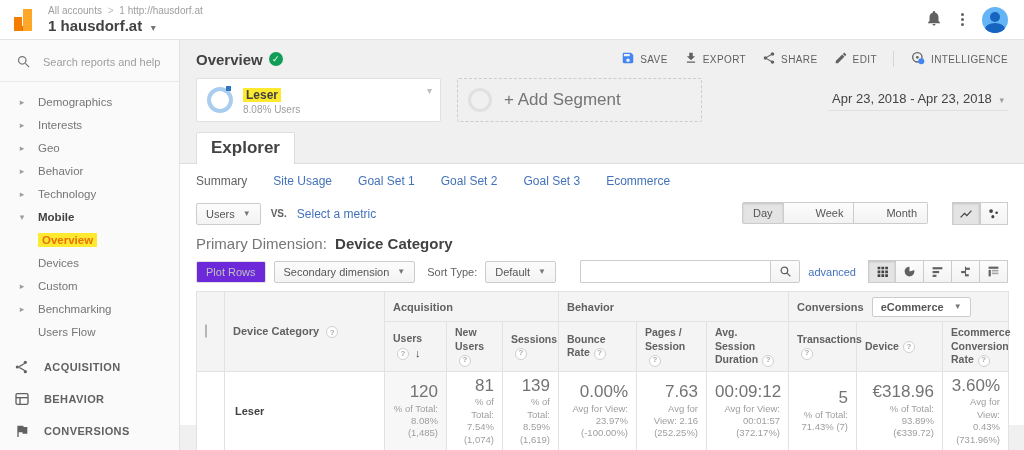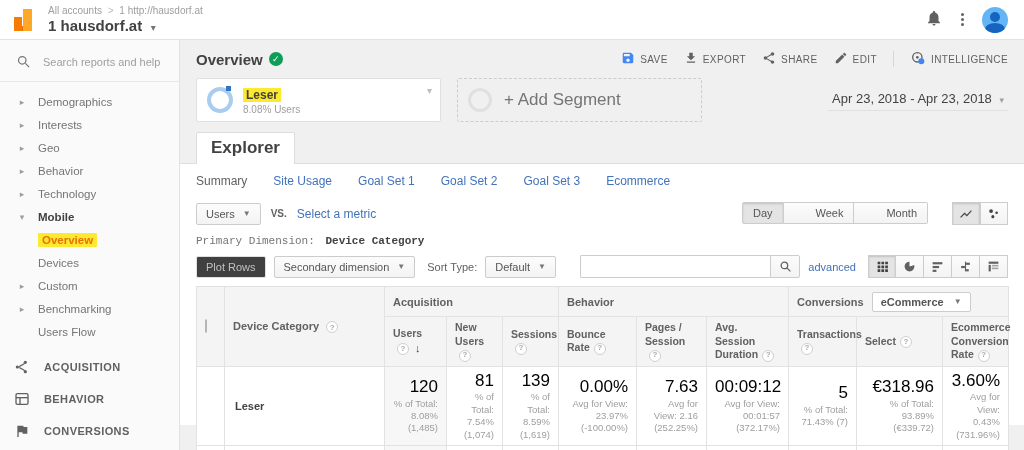--- a/index.html
+++ b/index.html
@@ -89,25 +89,25 @@
   .seg-group .seg-btn { font-size:11px; color:#555; background:linear-gradient(#fcfcfc,#f3f3f3); border:1px solid #ccc;
     padding:4px 10px; cursor:pointer; font-family:inherit; }
   .seg-group .seg-btn:not(:first-child){ border-left:none;padding-left:32px; }
   .seg-group .seg-btn:first-child { border-radius:2px 0 0 2px; }
   .seg-group .seg-btn:last-child { border-radius:0 2px 2px 0; }
   .seg-group .seg-btn.on { background:#e4e4e4; box-shadow:inset 0 1px 2px rgba(0,0,0,.15); }
   .icon-btn { width:28px; height:23px; display:flex; align-items:center; justify-content:center;
     background:linear-gradient(#fcfcfc,#f3f3f3); border:1px solid #ccc; cursor:pointer; }
   .icon-btn.on { background:#e4e4e4; box-shadow:inset 0 1px 2px rgba(0,0,0,.15); }
 
-  .primary-dim { padding:3px 16px 6px; font-size:11px; color:#757575;font-family:Liberation Mono, monospace; }
+  .primary-dim { padding:3px 16px 6px; font-size:15px; color:#757575; }
   .primary-dim b { color:#424242; margin-left:4px; }
 
   .toolbar { display:flex; align-items:center; padding:2px 16px 8px; gap:8px; }
-  .dd-btn.disabled { color:#c0c0c0; background:#404040; border-color:#e0e0e0; cursor:default; }
+  .dd-btn.disabled { color:#c0c0c0; background:#6d28d9; border-color:#e0e0e0; cursor:default; }
   .sort-label { font-size:11px; color:#616161; margin-left:4px; }
   .toolbar-right { margin-left:auto; display:flex; align-items:center; gap:8px; }
   .search-wrap { display:flex; }
   .search-input { width:190px; height:23px; border:1px solid #ccc; border-right:none; border-radius:2px 0 0 2px;
     font-size:11px; padding:0 6px; font-family:inherit; background:#fff; }
   .search-go { width:30px; height:23px; border:1px solid #ccc; border-radius:0 2px 2px 0;
     background:linear-gradient(#fcfcfc,#f3f3f3); display:flex; align-items:center; justify-content:center; cursor:pointer; }
   .view-group { display:flex; margin-left:4px; }
   .view-group .icon-btn:not(:first-child){ border-left:none; }
 
@@ -123,21 +123,21 @@
     border-radius:50%; background:#fff; border:1px solid #d0d0d0; color:#aaa; font-size:8px; margin-left:4px;
     vertical-align:middle; cursor:pointer; }
   .sort-arrow { color:#424242; font-size:11px; margin-left:6px; }
   .checkbox { width:11px; height:11px; border:1px solid #b5b5b5; border-radius:2px; background:#fff; margin:0 auto; cursor:pointer; }
   .conv-head { display:flex; align-items:center; gap:8px; }
   .mini-select { display:inline-flex; align-items:center; gap:10px; background:#fff; border:1px solid #ccc; border-radius:2px;
     font-size:11px; color:#555; padding:3px 8px; cursor:pointer; font-family:inherit; }
   .summary-row td { height:58px; }
   .summary-label { font-weight:bold; color:#424242; padding-left:10px; }
   .metric-cell { text-align:right; padding:4px 8px; }
-  .metric-cell .big { font-size:17px; color:#000000; line-height:1.15; }
+  .metric-cell .big { font-size:17px; color:#737373; line-height:1.15; }
   .metric-cell .sub { font-size:9.5px; color:#9e9e9e; line-height:1.3; margin-top:1px; }
   .data-row td { height:26px; padding:2px 8px; }
   .data-row .name-cell { color:#424242; padding-left:10px; }
   .data-row .name-cell .rank { display:inline-block; width:22px; }
   .cell-val { text-align:right; white-space:nowrap; }
   .cell-val b { color:#333; }
   .cell-val .pct { color:#9e9e9e; margin-left:3px; }
   .col-shade { background:#f7f7f7; }
 </style>
 </head>
@@ -467,21 +467,21 @@
             </th>
           </tr>
           <tr id="col-header-row">
               <th class="colhead num col-shade"><span>Users</span><span class="help-badge">?</span><span class="sort-arrow">↓</span></th>
               <th class="colhead num"><span>New Users</span><span class="help-badge">?</span></th>
               <th class="colhead num"><span>Sessions</span><span class="help-badge">?</span></th>
               <th class="colhead num"><span>Bounce Rate</span><span class="help-badge">?</span></th>
               <th class="colhead num"><span>Pages / Session</span><span class="help-badge">?</span></th>
               <th class="colhead num"><span>Avg. Session Duration</span><span class="help-badge">?</span></th>
               <th class="colhead num"><span>Transactions</span><span class="help-badge">?</span></th>
-              <th class="colhead num"><span>Select</span><span class="help-badge">?</span></th>
+              <th class="colhead num"><span>Device</span><span class="help-badge">?</span></th>
               <th class="colhead num"><span>Ecommerce Conversion Rate</span><span class="help-badge">?</span></th>
             </tr>
         </thead>
         <tbody id="table-body">
             <tr class="summary-row">
               <td></td>
               <td class="summary-label">Leser</td>
               <td class="metric-cell col-shade">
                 <div class="big">120</div>
                 <div class="sub">% of Total: 8.08% (1,485)</div>

